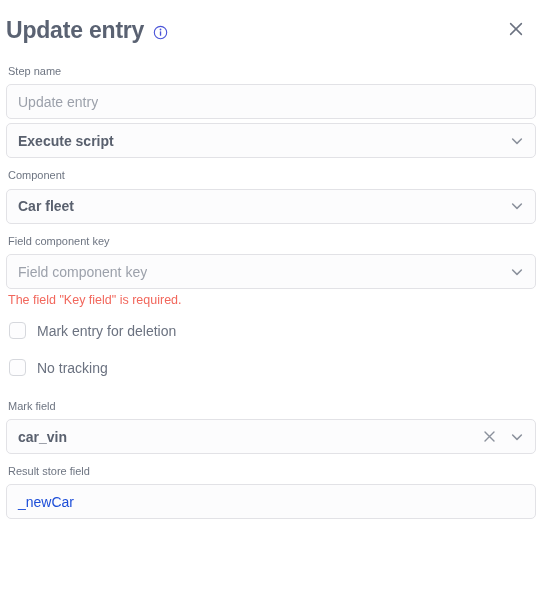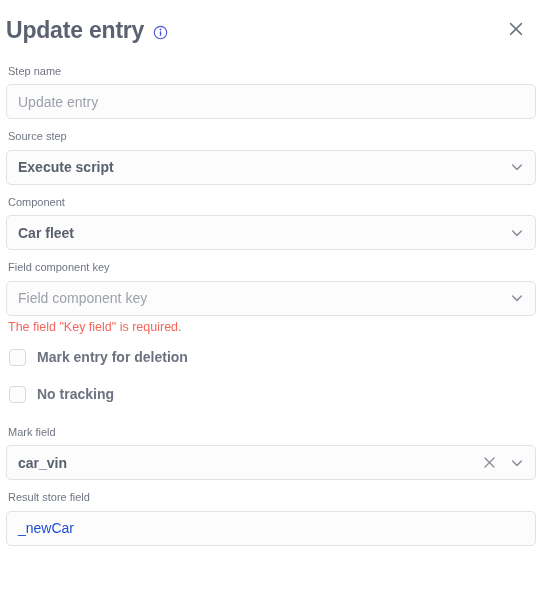--- a/index.html
+++ b/index.html
@@ -130,21 +130,20 @@
     line-height: 1.4;
   }
 
   
   .checkbox-row {
     display: flex;
     align-items: center;
     height: 26px;
     margin-top: 8px;
     cursor: pointer;
-    font-weight: bold;
   }
   .checkbox-row.second { margin-top: 11px; }
 
   .checkbox-box {
     width: 17px;
     height: 17px;
     border: 1px solid #d6d8dd;
     border-radius: 4px;
     background: #fdfdfe;
     margin-left: 3px;
@@ -182,21 +181,20 @@
   </div>
 
   <div class="field">
     <div class="field-label">Step name</div>
     <div class="control">
       <span class="control-text">Update entry</span>
     </div>
   </div>
 
   <div class="field">
-    <div class="field-label">Source step</div>
     <div class="control">
       <span class="control-text value">Execute script</span>
       <span class="chevron">
         <svg width="16" height="16" viewBox="0 0 16 16">
           <path d="M3.6 6 L8 10.4 L12.4 6" fill="none" stroke="#8b919c" stroke-width="1.5" stroke-linecap="round" stroke-linejoin="round"></path>
         </svg>
       </span>
     </div>
   </div>
 

